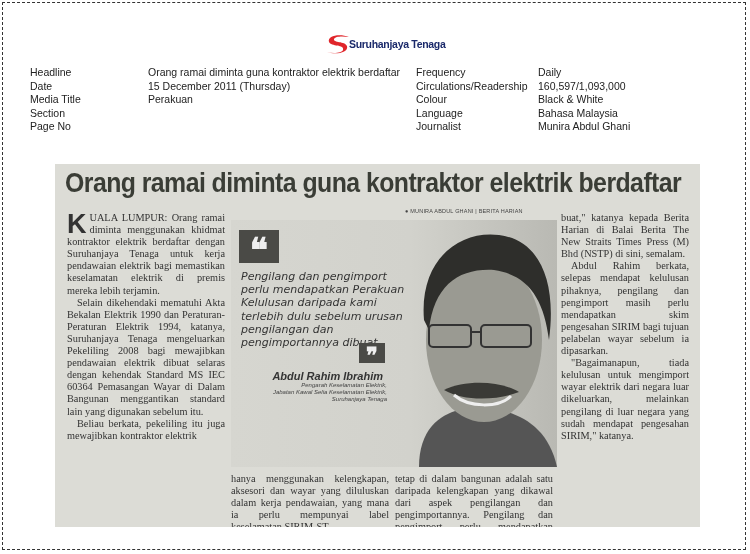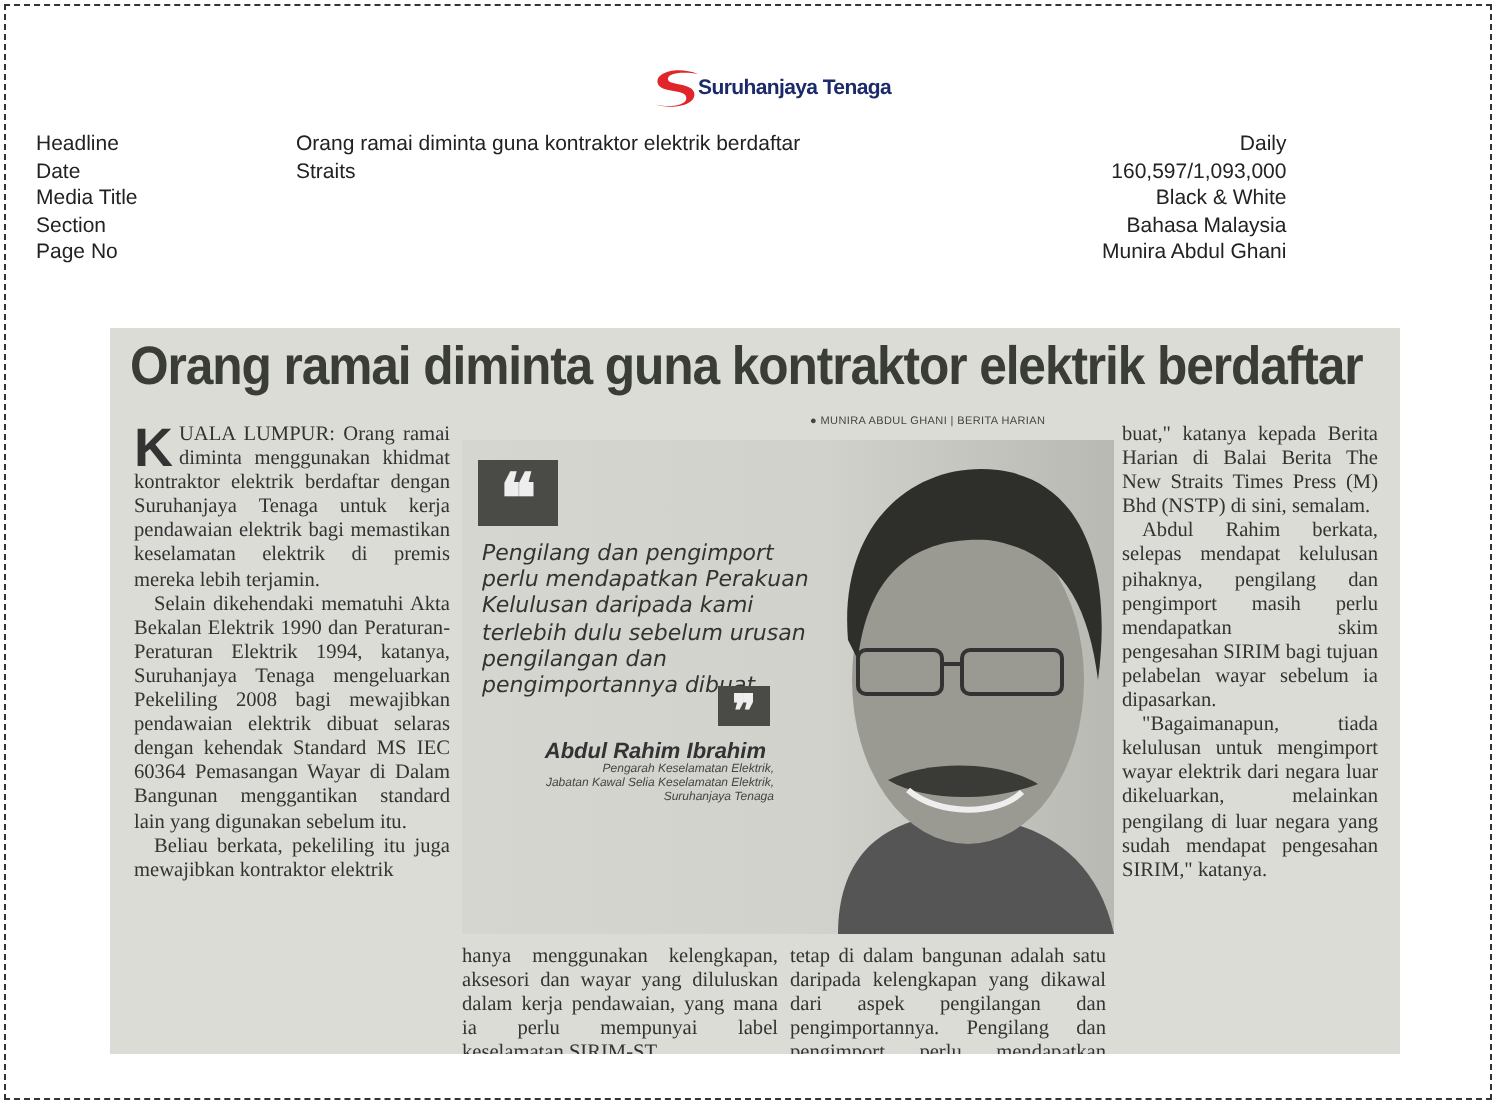--- a/index.html
+++ b/index.html
@@ -3,21 +3,21 @@
 <meta charset="utf-8">
 <style>
   html, body { margin:0; padding:0; }
   body { width:750px; height:554px; background:#ffffff; position:relative; overflow:hidden; font-family:"Liberation Sans", sans-serif; }
   .page { position:absolute; left:2px; top:2px; width:744px; height:548px; border:1.5px dashed #333; box-sizing:border-box; }
   .logo { position:absolute; left:320px; top:30px; height:22px; display:flex; align-items:center; }
   .logo svg { width:30px; height:22px; }
   .logo-text { font-size:10.5px; color:#1b2a6b; font-weight:bold; letter-spacing:-0.3px; margin-left:-4px; }
   .meta { position:absolute; top:63px; font-size:10.5px; color:#222; line-height:13.6px; font-family:"Liberation Sans", sans-serif; }
   .meta div { white-space:nowrap; }
-  .m1 { left:15px; } .m2 { left:145px; } .m3 { left:413px; } .m4 { left:548px;text-align:right; }
+  .m1 { left:27px; } .m2 { left:145px; } .m3 { left:413px; } .m4 { left:535px; }
   .clip { position:absolute; left:55px; top:164px; width:645px; height:363px; background:#dcdcd6; overflow:hidden; }
   .headline { position:absolute; left:10px; top:4px; font-family:"Liberation Sans", sans-serif; font-weight:bold; font-size:27px; color:#3a3d36; letter-spacing:-0.6px; transform:scaleX(0.92); transform-origin:left top; white-space:nowrap; }
   .col { position:absolute; font-family:"Liberation Serif", serif; font-size:10.3px; line-height:12.1px; color:#333; text-align:justify; }
   .col p { margin:0; text-indent:10px; }
   .col p.first { text-indent:0; }
   .dropcap { float:left; font-size:27px; line-height:22px; font-weight:bold; margin-right:3px; margin-top:1px; color:#333; font-family:"Liberation Sans", sans-serif; }
   .c1 { left:12px; top:48px; width:158px; }
   .c2 { left:176px; top:309px; width:158px; }
   .c3 { left:340px; top:309px; width:158px; }
   .c4 { left:506px; top:48px; width:128px; }
@@ -44,21 +44,29 @@
 
   <div class="meta m1">
     <div>Headline</div>
     <div>Date</div>
     <div>Media Title</div>
     <div>Section</div>
     <div>Page No</div>
   </div>
   <div class="meta m2">
     <div>Orang ramai diminta guna kontraktor elektrik berdaftar</div>
-    <div>Straits</div>
+    <div>15 December 2011 (Thursday)</div>
+    <div>Perakuan</div>
+  </div>
+  <div class="meta m3">
+    <div>Frequency</div>
+    <div>Circulations/Readership</div>
+    <div>Colour</div>
+    <div>Language</div>
+    <div>Journalist</div>
   </div>
   <div class="meta m4">
     <div>Daily</div>
     <div>160,597/1,093,000</div>
     <div>Black &amp; White</div>
     <div>Bahasa Malaysia</div>
     <div>Munira Abdul Ghani</div>
   </div>
 
 </div>

